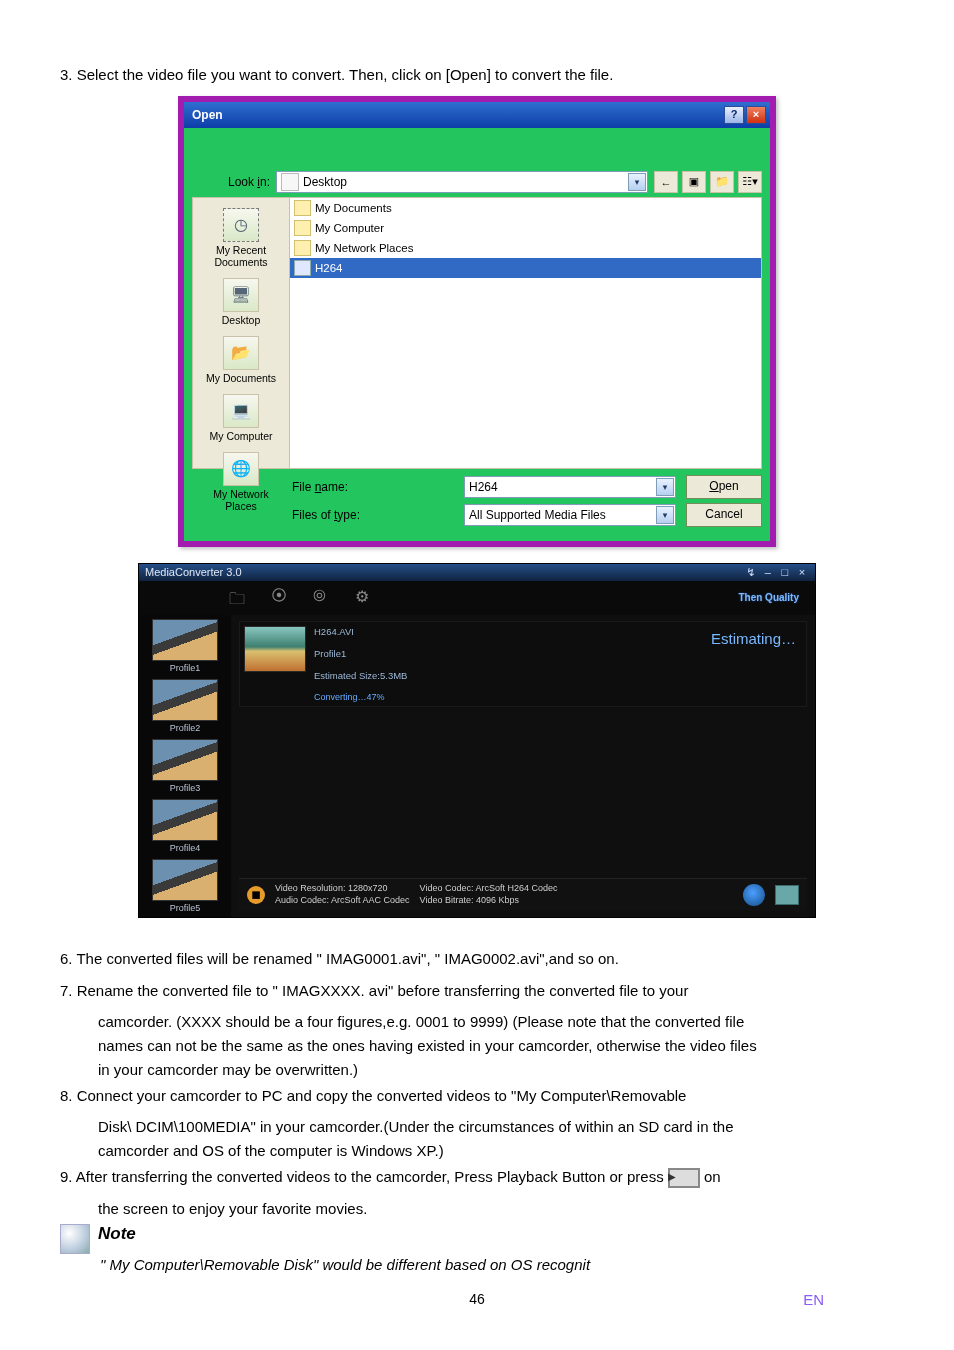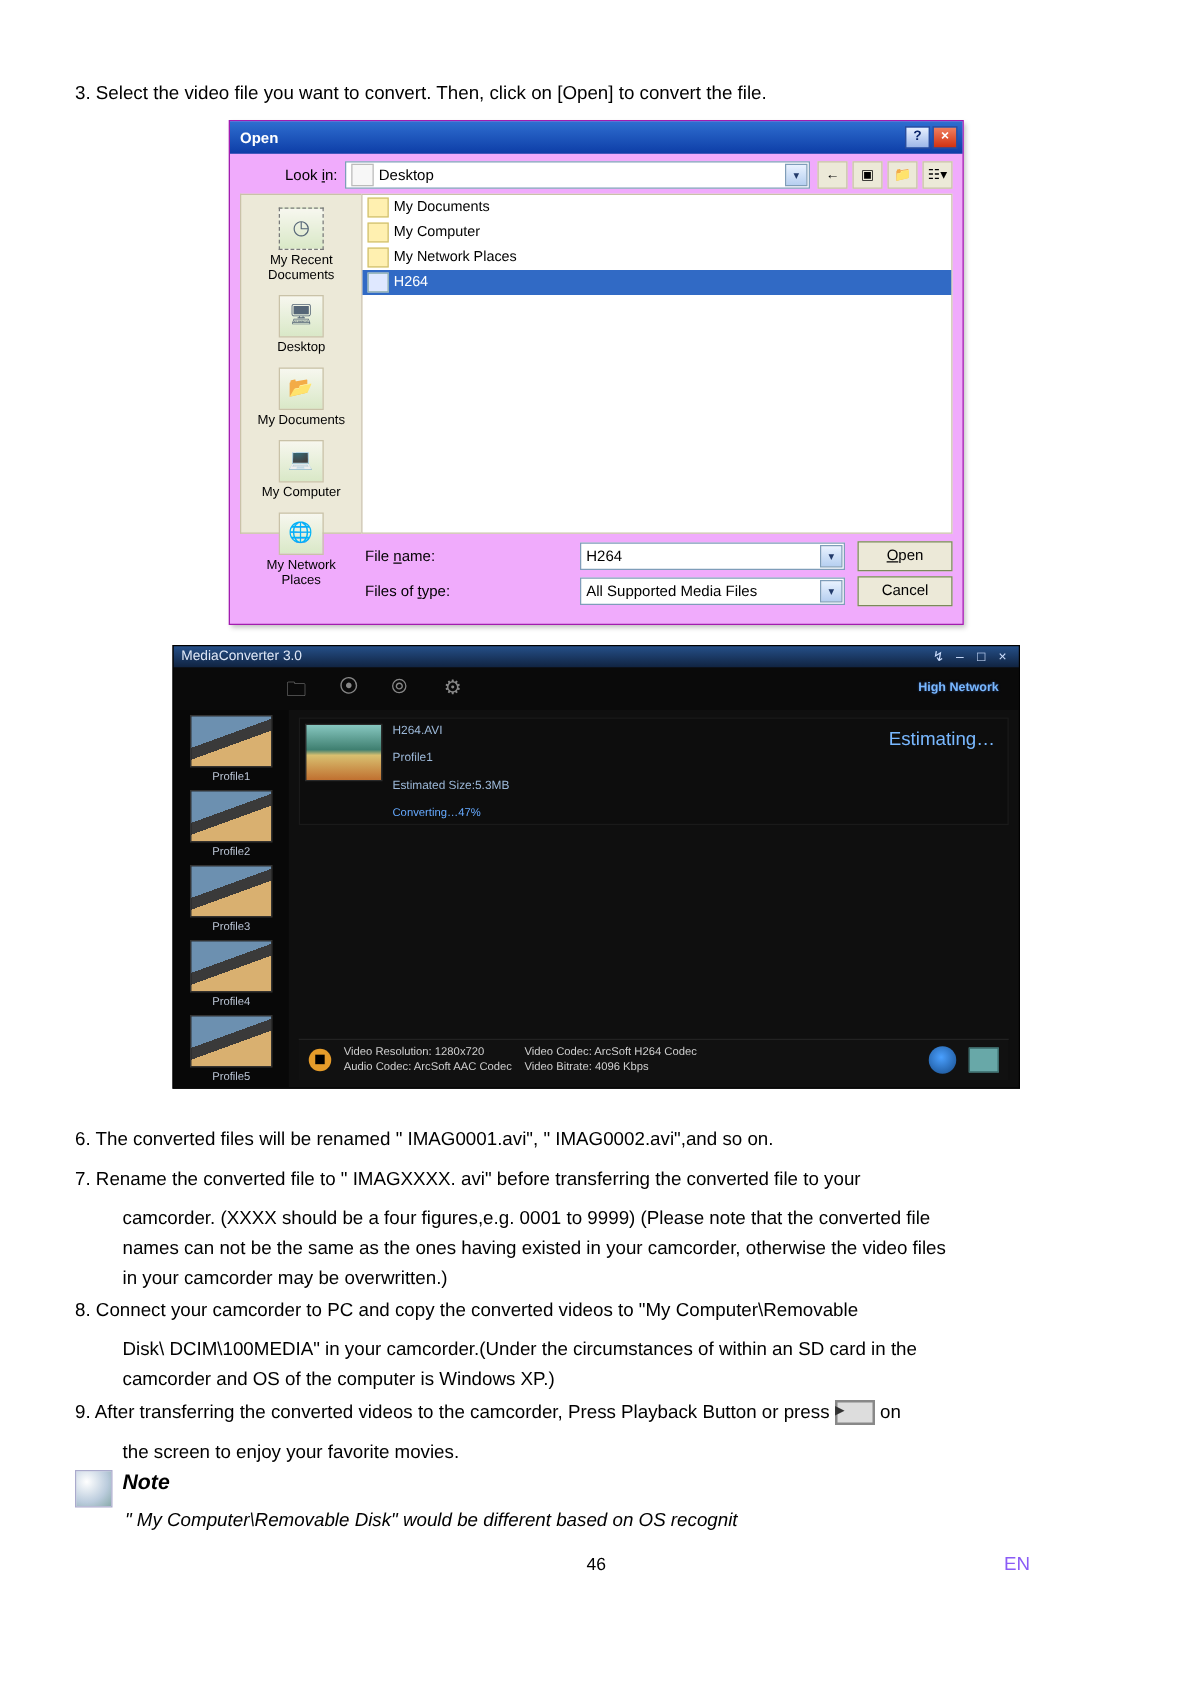--- a/index.html
+++ b/index.html
@@ -38,22 +38,22 @@
   .note-title { font-weight: bold; font-style: italic; font-size: 17px; }
   .note-body { font-style: italic; padding-left: 40px; margin-top: 2px; }
   .pagefoot { text-align: center; margin-top: 18px; font-size: 14px; }
   .en { position: absolute; right: 70px; font-size: 15px; color: #8b5cf6; }
   .footwrap { position: relative; margin-top: 14px; }
 
   
   .open-dialog {
     width: 586px;
     margin: 10px auto 4px auto;
-    background: #f0abfc;
-    border: 1px solid #a21caf;
+    background: #22c55e;
+    border: 6px solid #a21caf;
     box-shadow: 2px 2px 4px rgba(0,0,0,.25);
     font-size: 12px;
   }
   .open-title {
     background: linear-gradient(#2f6fd0, #0d3da7);
     color: #fff;
     display: flex;
     align-items: center;
     justify-content: space-between;
     padding: 3px 4px 3px 8px;
@@ -65,21 +65,21 @@
     width: 18px; height: 16px;
     background: linear-gradient(#e8f0ff,#9cb6e8);
     border: 1px solid #2a4c9c;
     color: #0a246a;
     font-size: 11px;
     text-align: center;
     line-height: 14px;
     font-weight: bold;
   }
   .tbtn.close { background: linear-gradient(#f08060,#d03010); color:#fff; }
-  .dlg-body { display: flex; flex-direction: column; padding: 6px 8px 10px 8px; }
+  .dlg-body { display: flex; flex-direction: column; padding: 6px 8px 10px 8px; margin-top: 37px; }
   .dlg-row { display: flex; align-items: center; margin-bottom: 4px; }
   .dlg-label { width: 78px; text-align: right; padding-right: 6px; }
   .dlg-select {
     flex: 1;
     border: 1px solid #7f9db9;
     background: #fff;
     height: 20px;
     display: flex; align-items: center; padding-left: 4px;
     position: relative;
   }
@@ -274,21 +274,21 @@
       <span>–</span>
       <span>□</span>
       <span>×</span>
     </span>
   </div>
   <div class="mc-toolbar">
     <span class="tic">🗀</span>
     <span class="tic">⦿</span>
     <span class="tic">⦾</span>
     <span class="tic">⚙</span>
-    <span class="hq">High Network</span>
+    <span class="hq">Then Quality</span>
   </div>
   <div class="mc-body">
     <div class="mc-side">
       <div class="prof">
           <div class="pthumb"></div>
           <div>Profile1</div>
         </div>
       <div class="prof">
           <div class="pthumb"></div>
           <div>Profile2</div>

